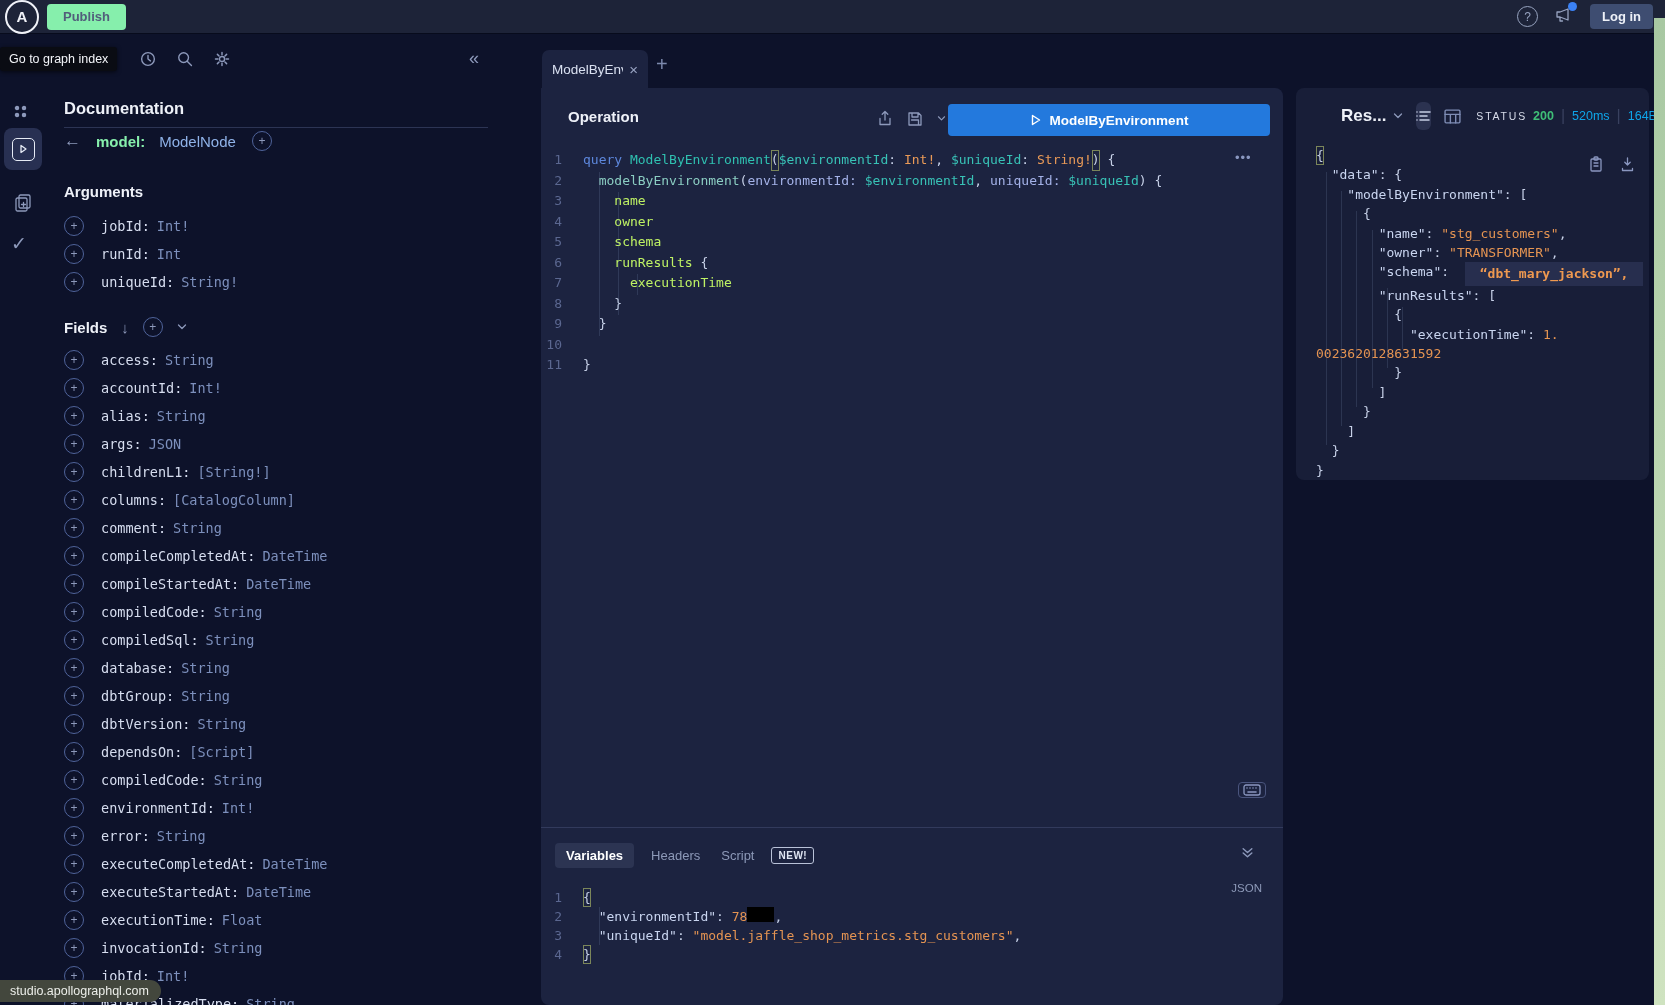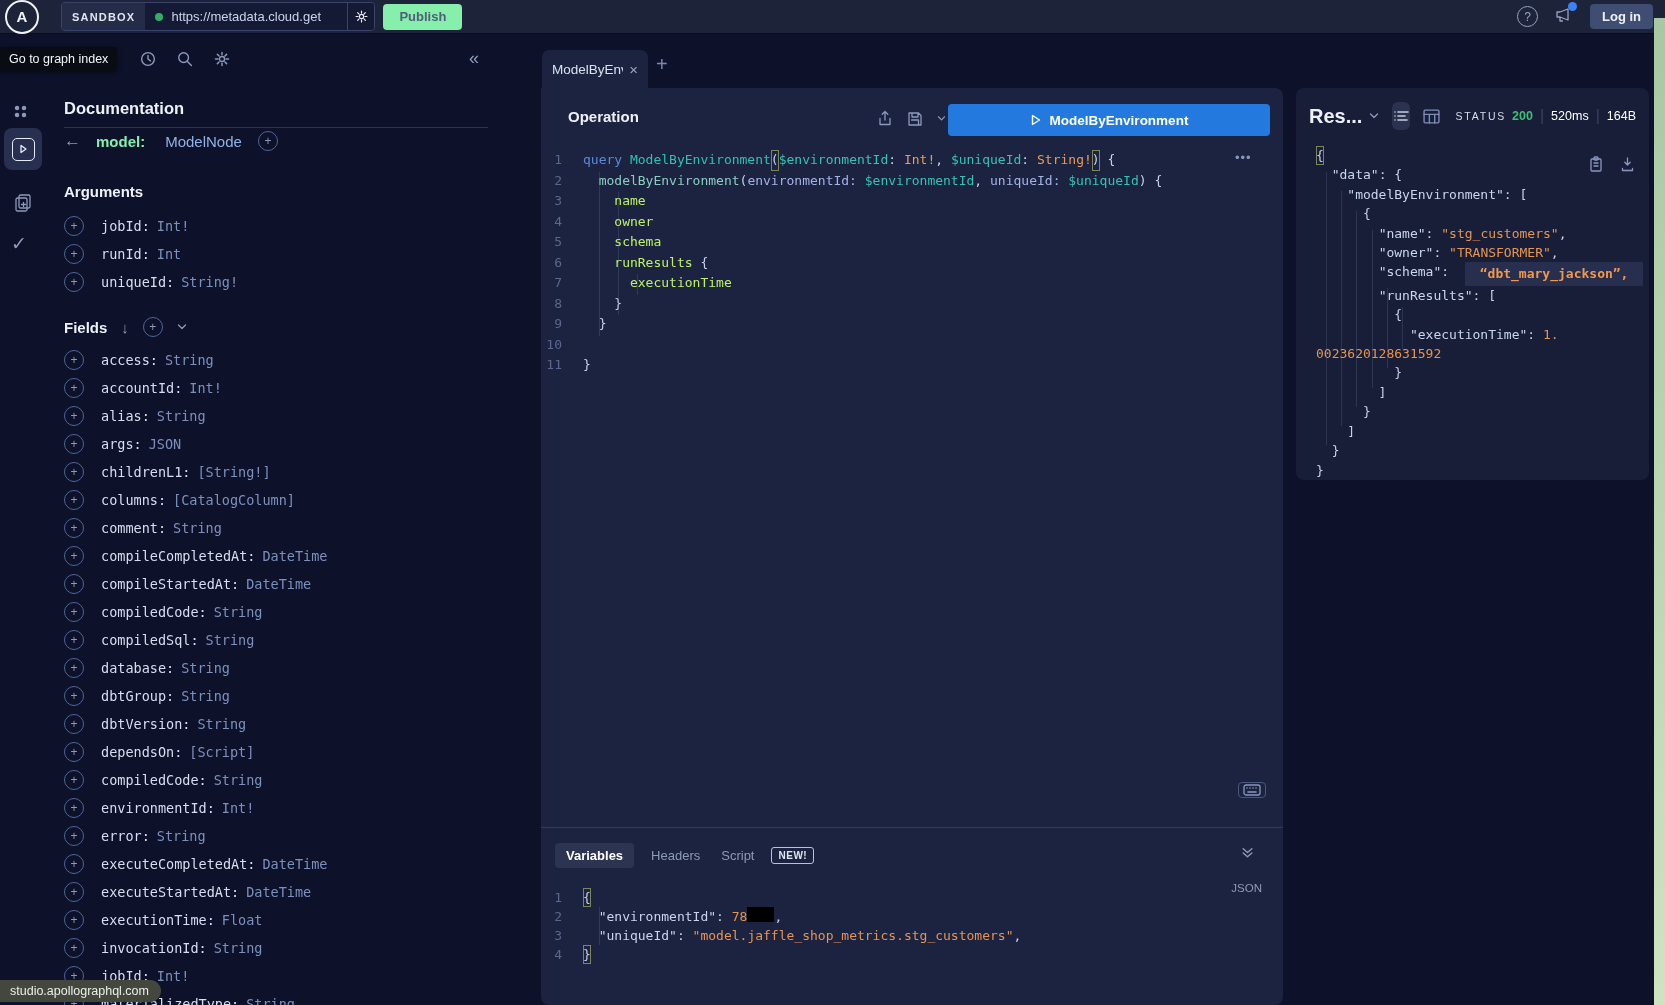--- a/index.html
+++ b/index.html
@@ -39,21 +39,21 @@
   .rail-ic3{position:absolute;left:11px;top:198px;color:#8d99bb;font-size:19px;}
 
   
   .docs-hicons{position:absolute;top:50px;color:#8d99bb;}
   .collapse-left{position:absolute;left:469px;top:48px;color:#8d99bb;font-size:18px;}
   .docs-title{position:absolute;left:64px;top:99px;font-size:16.5px;font-weight:bold;color:#eef1f8;}
   .docs-divider{position:absolute;left:64px;top:127px;width:424px;height:1px;background:#2c3454;}
   .model-row{position:absolute;left:64px;top:131px;display:flex;align-items:center;}
   .backarrow{color:#8d99bb;font-size:17px;margin-right:15px;}
   .model-label{font-size:15px;font-weight:bold;color:#86efac;}
-  .model-type{font-size:15px;color:#8fb2e8;margin-left:20px;}
+  .model-type{font-size:15px;color:#8fb2e8;margin-left:14px;}
   .sec-title{position:absolute;left:64px;font-size:15px;font-weight:bold;color:#eef1f8;}
   .pc{width:18px;height:18px;border:1.3px solid #4f639a;border-radius:50%;color:#8d99bb;font-size:12px;
       display:inline-flex;align-items:center;justify-content:center;flex:none;}
   .doclist{position:absolute;left:64px;}
   .drow{display:flex;align-items:center;height:28px;font-size:13.5px;}
   .drow .pc{margin-right:17px;}
   .dn{color:#d7def0;font-family:"DejaVu Sans Mono",monospace;}
   .dt{color:#7d90bd;font-family:"DejaVu Sans Mono",monospace;margin-left:7px;}
   .fields-head{position:absolute;left:64px;top:317px;display:flex;align-items:center;gap:14px;}
   .fields-head .lbl{font-size:15px;font-weight:bold;color:#eef1f8;}
@@ -100,63 +100,48 @@
   .var-tabs{position:absolute;left:14px;top:755px;display:flex;align-items:center;gap:13px;}
   .vtab-active{background:#2c3452;border-radius:4px;color:#fff;font-size:13px;font-weight:bold;padding:5px 11px;}
   .vtab{color:#8d99b8;font-size:13px;padding:5px 4px;}
   .new-badge{border:1px solid #b9c2d8;border-radius:3px;color:#dfe5f2;font-size:10px;font-weight:bold;
              letter-spacing:.5px;padding:2px 6px;}
   .var-collapse{position:absolute;left:700px;top:758px;color:#8d99bb;}
   .json-label{position:absolute;left:687px;top:794px;width:34px;text-align:right;color:#8d99b8;font-size:11.5px;}
 
   
   .resp-head{position:absolute;left:0;top:14px;width:100%;display:flex;align-items:center;padding:0 13px;box-sizing:border-box;}
-  .resp-title{font-size:20px;font-weight:bold;color:#eef1f8;white-space:nowrap;}
+  .resp-title{font-size:17px;font-weight:bold;color:#eef1f8;white-space:nowrap;margin-left:32px;}
   .resp-chev{margin-left:7px;color:#8d99bb;}
   .listbtn{margin-left:13px;width:30px;height:28px;background:#2b3250;border-radius:6px;
            display:flex;align-items:center;justify-content:center;color:#c6cee4;}
   .gridic{margin-left:13px;color:#7f8db5;}
   .statlbl{margin-left:15px;font-size:10.5px;letter-spacing:1.8px;color:#d8ddeb;}
   .statval{margin-left:6px;font-size:12.5px;color:#3fbf77;font-weight:bold;}
   .sep{margin:0 7px;color:#39415f;}
-  .metric{font-size:12.5px;color:#ffffff;}
+  .metric{font-size:12.5px;color:#0ea5e9;}
   .resp-actions{position:absolute;right:14px;top:68px;display:flex;gap:17px;color:#8a97c0;}
 
   
   .tooltip{position:absolute;left:0;top:47px;background:#0a0c13;border-radius:3px;color:#f2f4f8;
            font-size:12.5px;padding:5px 9px;box-shadow:0 1px 4px rgba(0,0,0,.6);}
   .statuspill{position:absolute;left:0;top:980px;height:22px;background:#43473d;border-radius:0 11px 11px 0;
               color:#eceee9;font-size:12.5px;line-height:22px;padding:0 12px 0 10px;}
   .greenstrip{position:absolute;left:1654px;top:18px;width:11px;height:987px;
               background:linear-gradient(180deg,#a8c8a2,#cfe3c0);}
   .sicon{display:inline-flex;}
   .sicon svg{stroke:currentColor;fill:none;stroke-width:1.3;stroke-linecap:round;stroke-linejoin:round;}
 </style>
 </head>
 <body>
 
 <div id="app">
 
   <div class="topbar">
     <div class="logo">A</div>
-    <div class="sandbox-group">
-      <div class="sandbox-label">SANDBOX</div>
-      <div class="url-box">
-        <span class="gdot"></span>
-        <span class="url-text">https://metadata.cloud.get</span>
-      </div>
-      <div class="gear-box">
-        <span class="sicon">
-          <svg width="15" height="15" viewBox="0 0 16 16">
-              <circle cx="8" cy="8" r="2.3"></circle>
-              <path d="M8 2.2v2.1M8 11.7v2.1M2.2 8h2.1M11.7 8h2.1M3.9 3.9l1.5 1.5M10.6 10.6l1.5 1.5M12.1 3.9l-1.5 1.5M5.4 10.6l-1.5 1.5"></path>
-            </svg>
-        </span>
-      </div>
-    </div>
     <div class="publish-btn">Publish</div>
     <div class="topbar-right">
       <div class="qcircle">?</div>
       <div class="mega">
         <span class="sicon" style="color:#97a3c0">
           <svg width="20" height="18" viewBox="0 0 20 18">
               <path d="M14 3L6 6H3v5h3l8 3zM14 3v11M6 11v4h2.5"></path>
             </svg>
         </span>
         <span class="dot"></span>

